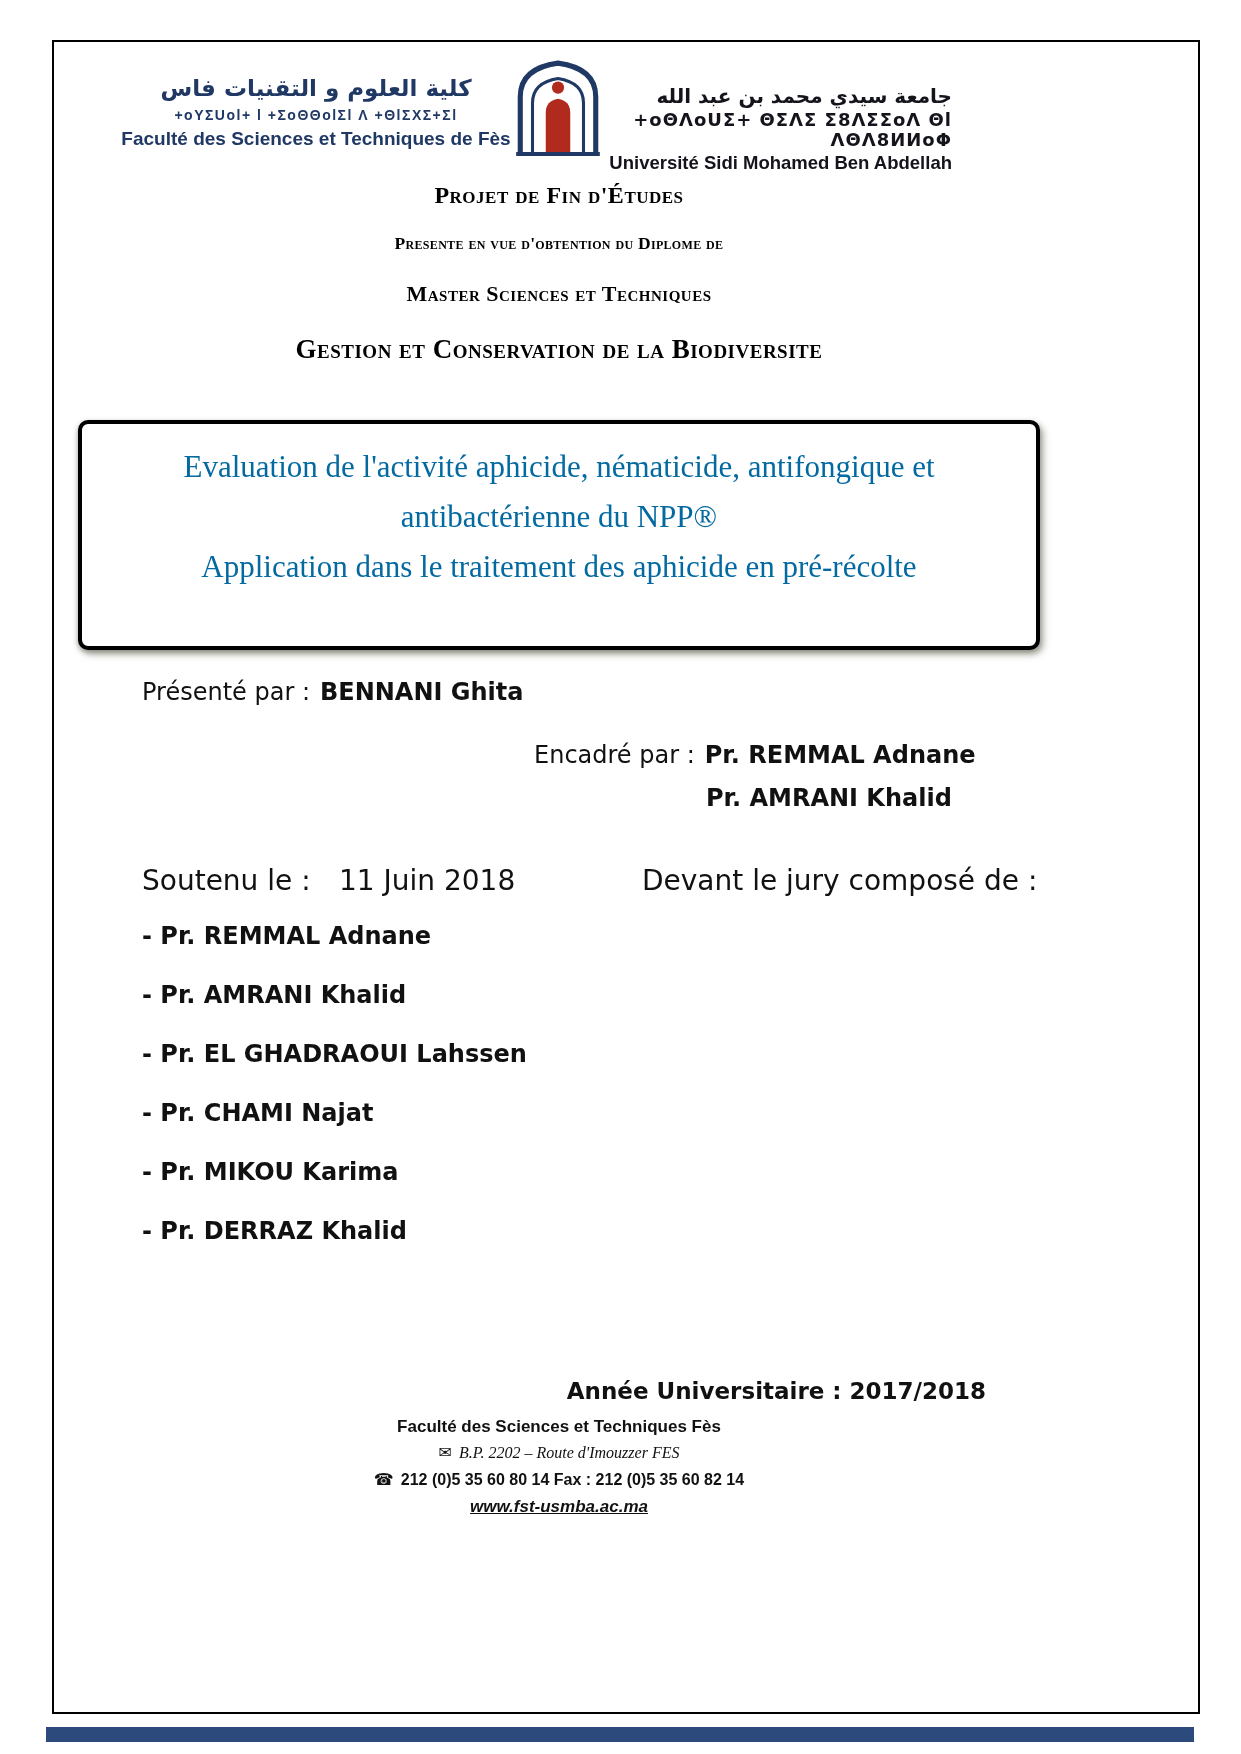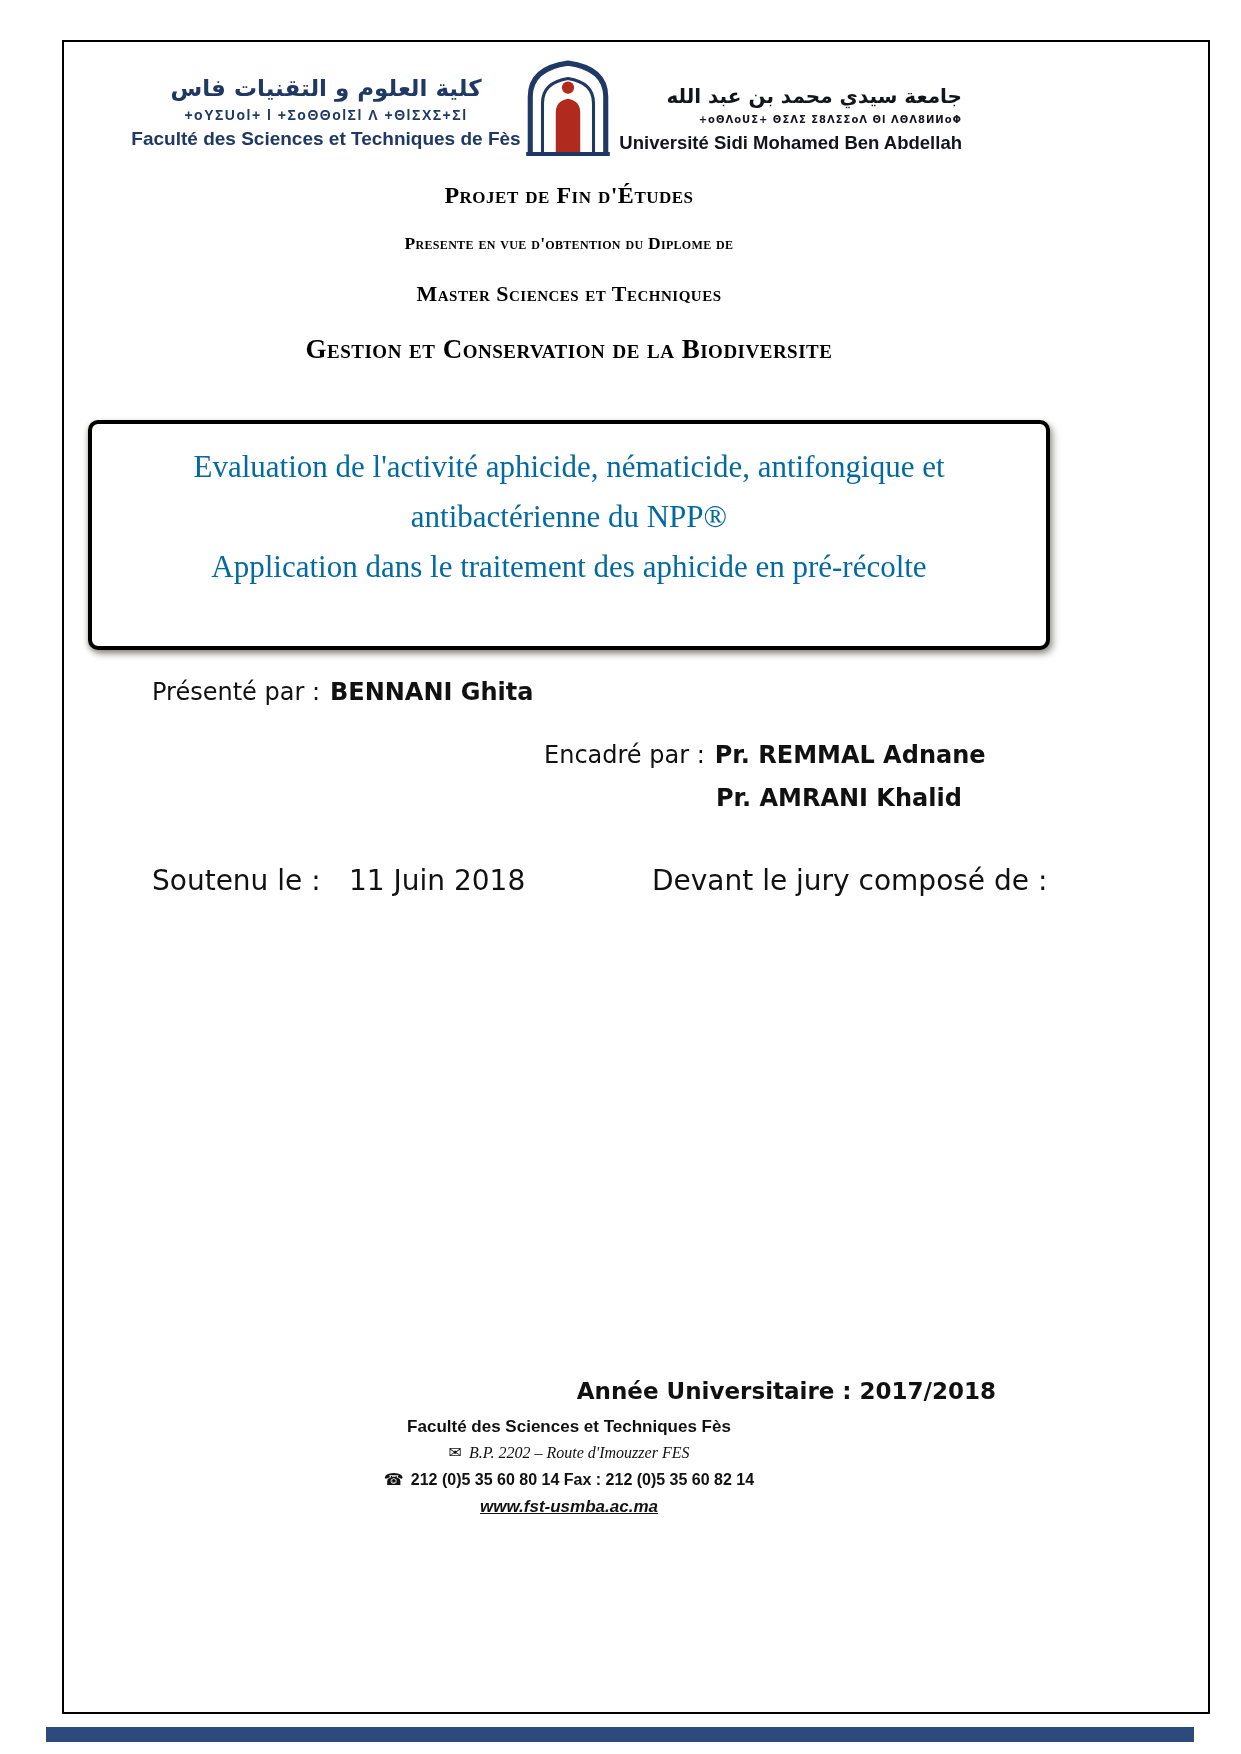--- a/index.html
+++ b/index.html
@@ -5,21 +5,21 @@
   * { margin:0; padding:0; box-sizing:border-box; }
   html,body { background:#ffffff; }
   body {
     width:1241px; height:1754px;
     font-family:"Liberation Sans", sans-serif;
     color:#111;
     position:relative;
   }
   .page { position:relative; width:1241px; height:1754px; background:#fff; overflow:hidden; }
   .frame {
-    position:absolute; left:62px; top:40px;
+    position:absolute; left:52px; top:40px;
     width:1148px; height:1674px;
     border:2px solid #000;
   }
   .bottom-bar {
     position:absolute; left:46px; top:1727px;
     width:1148px; height:15px;
     background:var(--bar, #2c4a7c);
   }
 
   
@@ -31,21 +31,21 @@
   .hdr-left .tf { font-family:Liberation Sans, sans-serif; font-size:14px; font-weight:bold; letter-spacing:1.5px; line-height:22px; }
   .hdr-left .fr { font-size:19px; font-weight:bold; line-height:26px; }
 
   .logo { position:absolute; left:458px; top:14px; width:92px; height:108px; }
 
   .hdr-right {
     position:absolute; left:528px; top:40px; width:370px;
     text-align:right; color:var(--ink, #14141c);
   }
   .hdr-right .ar { font-family:"DejaVu Sans",sans-serif; font-size:20px; font-weight:bold; line-height:28px; }
-  .hdr-right .tf { font-family:"DejaVu Sans",sans-serif; font-size:10px; font-weight:bold; letter-spacing:1px; line-height:20px; }
+  .hdr-right .tf { font-family:"DejaVu Sans",sans-serif; font-size:18px; font-weight:bold; letter-spacing:1px; line-height:20px; }
   .hdr-right .fr { font-size:18.5px; font-weight:bold; line-height:26px; }
 
   
   .heading {
     position:absolute; left:0; width:1010px; text-align:center;
     font-family:"Liberation Serif", serif; font-weight:bold;
     font-variant:small-caps; color:#000;
   }
   .h-1 { top:140px; font-size:24px; letter-spacing:.5px; }
   .h-2 { top:191px; font-size:17.5px; letter-spacing:.3px; }
@@ -140,20 +140,28 @@
         <b>Pr. AMRANI Khalid</b>
       </div>
     </div>
 
     <div class="defense-row hand">
       <span class="defense-label">Soutenu le :</span>
       <span class="defense-date">11 Juin 2018</span>
       <span class="jury-label">Devant le jury composé de :</span>
     </div>
 
+    <ul class="jury hand">
+      <li>- Pr. REMMAL Adnane</li>
+      <li>- Pr. AMRANI Khalid</li>
+      <li>- Pr. EL GHADRAOUI Lahssen</li>
+      <li>- Pr. CHAMI Najat</li>
+      <li>- Pr. MIKOU Karima</li>
+      <li>- Pr. DERRAZ Khalid</li>
+    </ul>
 
     <div class="annee hand">Année Universitaire : 2017/2018</div>
 
     <div class="footer">
       <div class="f1">Faculté des Sciences et Techniques Fès</div>
       <div class="f2">
         <span class="icon">✉</span><span>B.P. 2202 – Route d'Imouzzer FES</span>
       </div>
       <div class="f3">
         <span class="icon">☎</span><span>212 (0)5 35 60 80 14  Fax : 212 (0)5 35 60 82 14</span>

